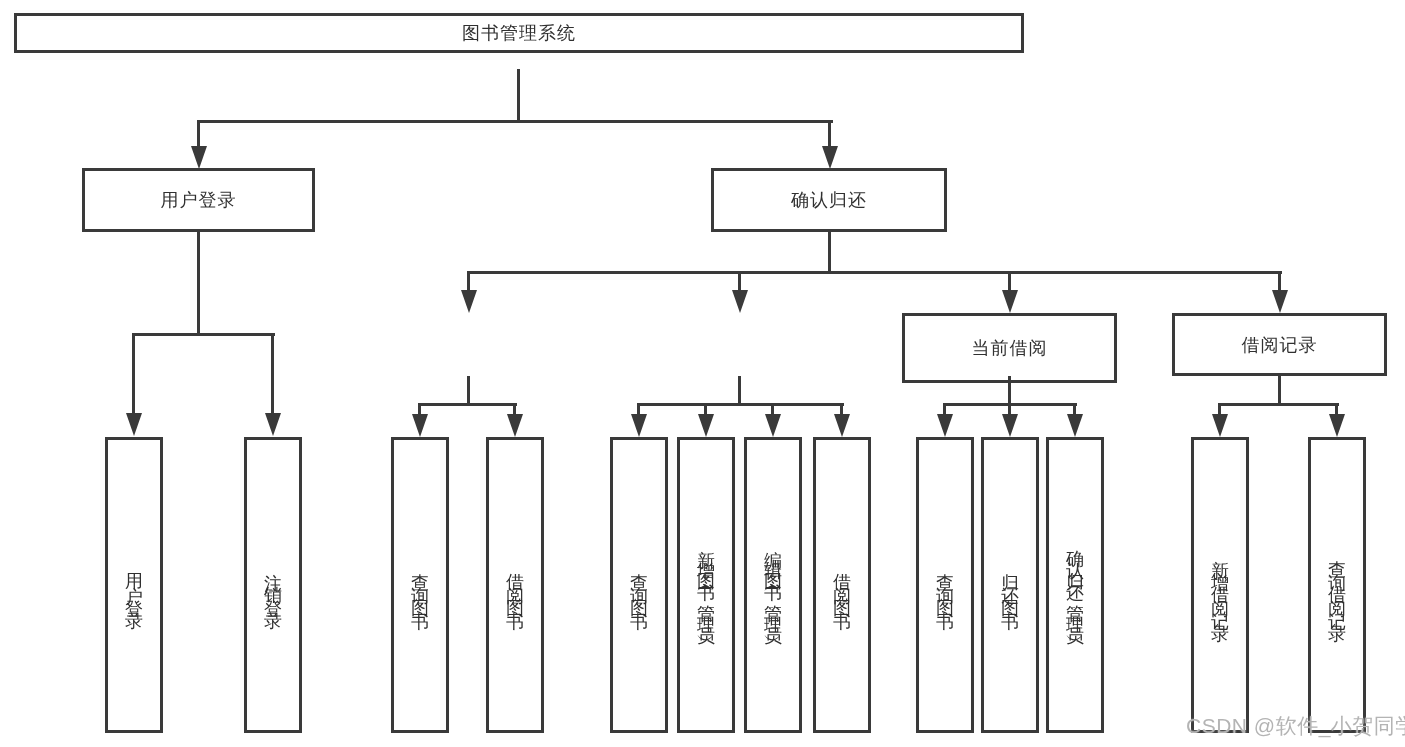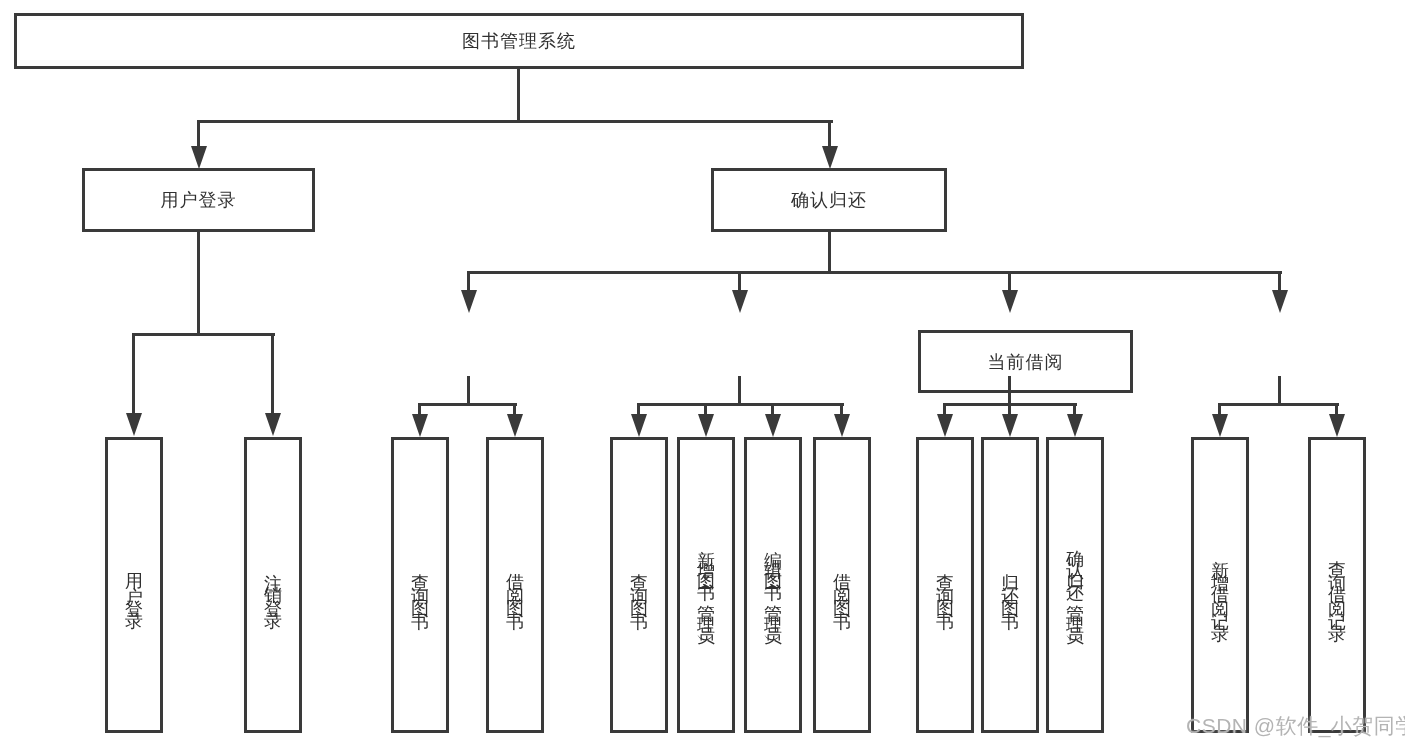--- a/index.html
+++ b/index.html
@@ -58,21 +58,21 @@
     text-shadow:0 0 2px rgba(255,255,255,.7);
     z-index:5;
     white-space:nowrap;
   }
 </style>
 </head>
 <body>
 
 <div id="stage">
 
-  <div class="box" style="left:14px;top:13px;width:1010px;height:56px;">
+  <div class="box" style="left:14px;top:13px;width:1010px;height:40px;">
     <span>图书管理系统</span>
   </div>
 
   <div class="v" style="left:517px;top:69px;width:3px;height:53px;"></div>
   <div class="h" style="left:197px;top:120px;width:636px;height:3px;"></div>
   <div class="v" style="left:197px;top:120px;width:3px;height:28px;"></div>
   <div class="v" style="left:828px;top:120px;width:3px;height:28px;"></div>
   <div class="arrow" style="left:191px;top:146px;"></div>
   <div class="arrow" style="left:822px;top:146px;"></div>
 
@@ -94,22 +94,25 @@
   <div class="h" style="left:467px;top:271px;width:815px;height:3px;"></div>
   <div class="v" style="left:467px;top:271px;width:3px;height:20px;"></div>
   <div class="v" style="left:738px;top:271px;width:3px;height:20px;"></div>
   <div class="v" style="left:1008px;top:271px;width:3px;height:20px;"></div>
   <div class="v" style="left:1278px;top:271px;width:3px;height:20px;"></div>
   <div class="arrow" style="left:461px;top:290px;"></div>
   <div class="arrow" style="left:732px;top:290px;"></div>
   <div class="arrow" style="left:1002px;top:290px;"></div>
   <div class="arrow" style="left:1272px;top:290px;"></div>
 
-  <div class="box" style="left:902px;top:330px;width:215px;height:63px;margin-left:16px;">
+  <div class="box" style="left:902px;top:313px;width:215px;height:70px;">
     <span>当前借阅</span>
+  </div>
+  <div class="box" style="left:1172px;top:313px;width:215px;height:63px;">
+    <span>借阅记录</span>
   </div>
 
   <div class="v" style="left:467px;top:376px;width:3px;height:29px;"></div>
   <div class="h" style="left:418px;top:403px;width:99px;height:3px;"></div>
   <div class="v" style="left:418px;top:403px;width:3px;height:12px;"></div>
   <div class="v" style="left:513px;top:403px;width:3px;height:12px;"></div>
   <div class="arrow" style="left:412px;top:414px;"></div>
   <div class="arrow" style="left:507px;top:414px;"></div>
 
   <div class="v" style="left:738px;top:376px;width:3px;height:29px;"></div>

